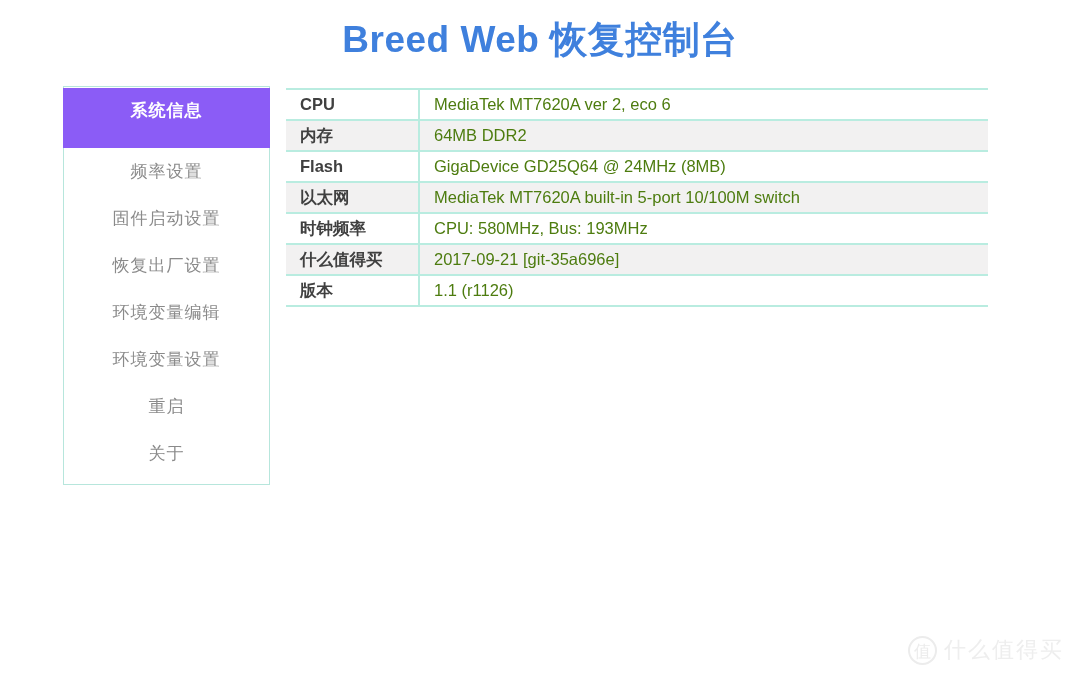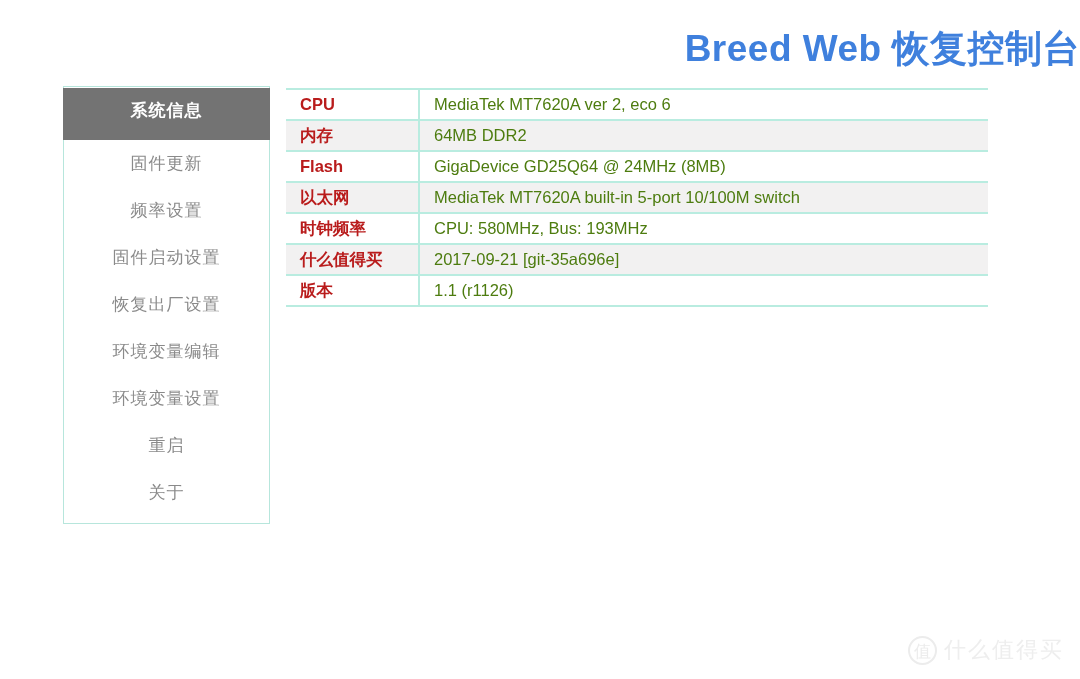--- a/index.html
+++ b/index.html
@@ -11,22 +11,22 @@
     height: 679px;
     background: #ffffff;
     font-family: "Liberation Sans", "DejaVu Sans", sans-serif;
     overflow: hidden;
     position: relative;
   }
 
   
   .page-header {
     width: 100%;
-    text-align: right;
-    padding-top: 27px;
+    text-align: center;
+    padding-top: 18px;
   }
   .page-title {
     font-size: 37px;
     font-weight: bold;
     color: #3f80dd;
     letter-spacing: 0.5px;
     line-height: 1.2;
     white-space: nowrap;
   }
 
@@ -53,24 +53,24 @@
     height: 47px;
     line-height: 47px;
     text-align: center;
     font-size: 17px;
     color: #8a8a8a;
     letter-spacing: 1px;
     cursor: pointer;
     user-select: none;
   }
   .nav-item.active {
-    background: #737373;
+    background: #8b5cf6;
     color: #ffffff;
     font-weight: bold;
-    height: 52px;
+    height: 60px;
     line-height: 46px;
     margin: 1px 1px 0 1px;
     margin-left: -1px;
     margin-right: -1px;
     width: 207px;
   }
 
   
   .info-table {
     position: absolute;
@@ -93,21 +93,21 @@
   }
   .info-table tr:nth-child(even) td {
     background: #f2f1f1;
   }
   .info-table tr:nth-child(odd) td {
     background: #ffffff;
   }
   .cell-label {
     width: 118px;
     font-weight: bold;
-    color: #b91c1c;
+    color: #404040;
     border-right: 2px solid #b9ece0;
   }
   .cell-value {
     color: #4d7c0f;
   }
 
   
   .watermark {
     position: absolute;
     right: 16px;
@@ -143,23 +143,20 @@
   <div class="page-title">Breed Web 恢复控制台</div>
 </div>
 
 <div class="layout">
 
   <nav class="sidebar">
     <div class="nav-item active">
       <span>系统信息</span>
     </div>
     <div class="nav-item">
-      <span>固件更新</span>
-    </div>
-    <div class="nav-item">
       <span>频率设置</span>
     </div>
     <div class="nav-item">
       <span>固件启动设置</span>
     </div>
     <div class="nav-item">
       <span>恢复出厂设置</span>
     </div>
     <div class="nav-item">
       <span>环境变量编辑</span>

